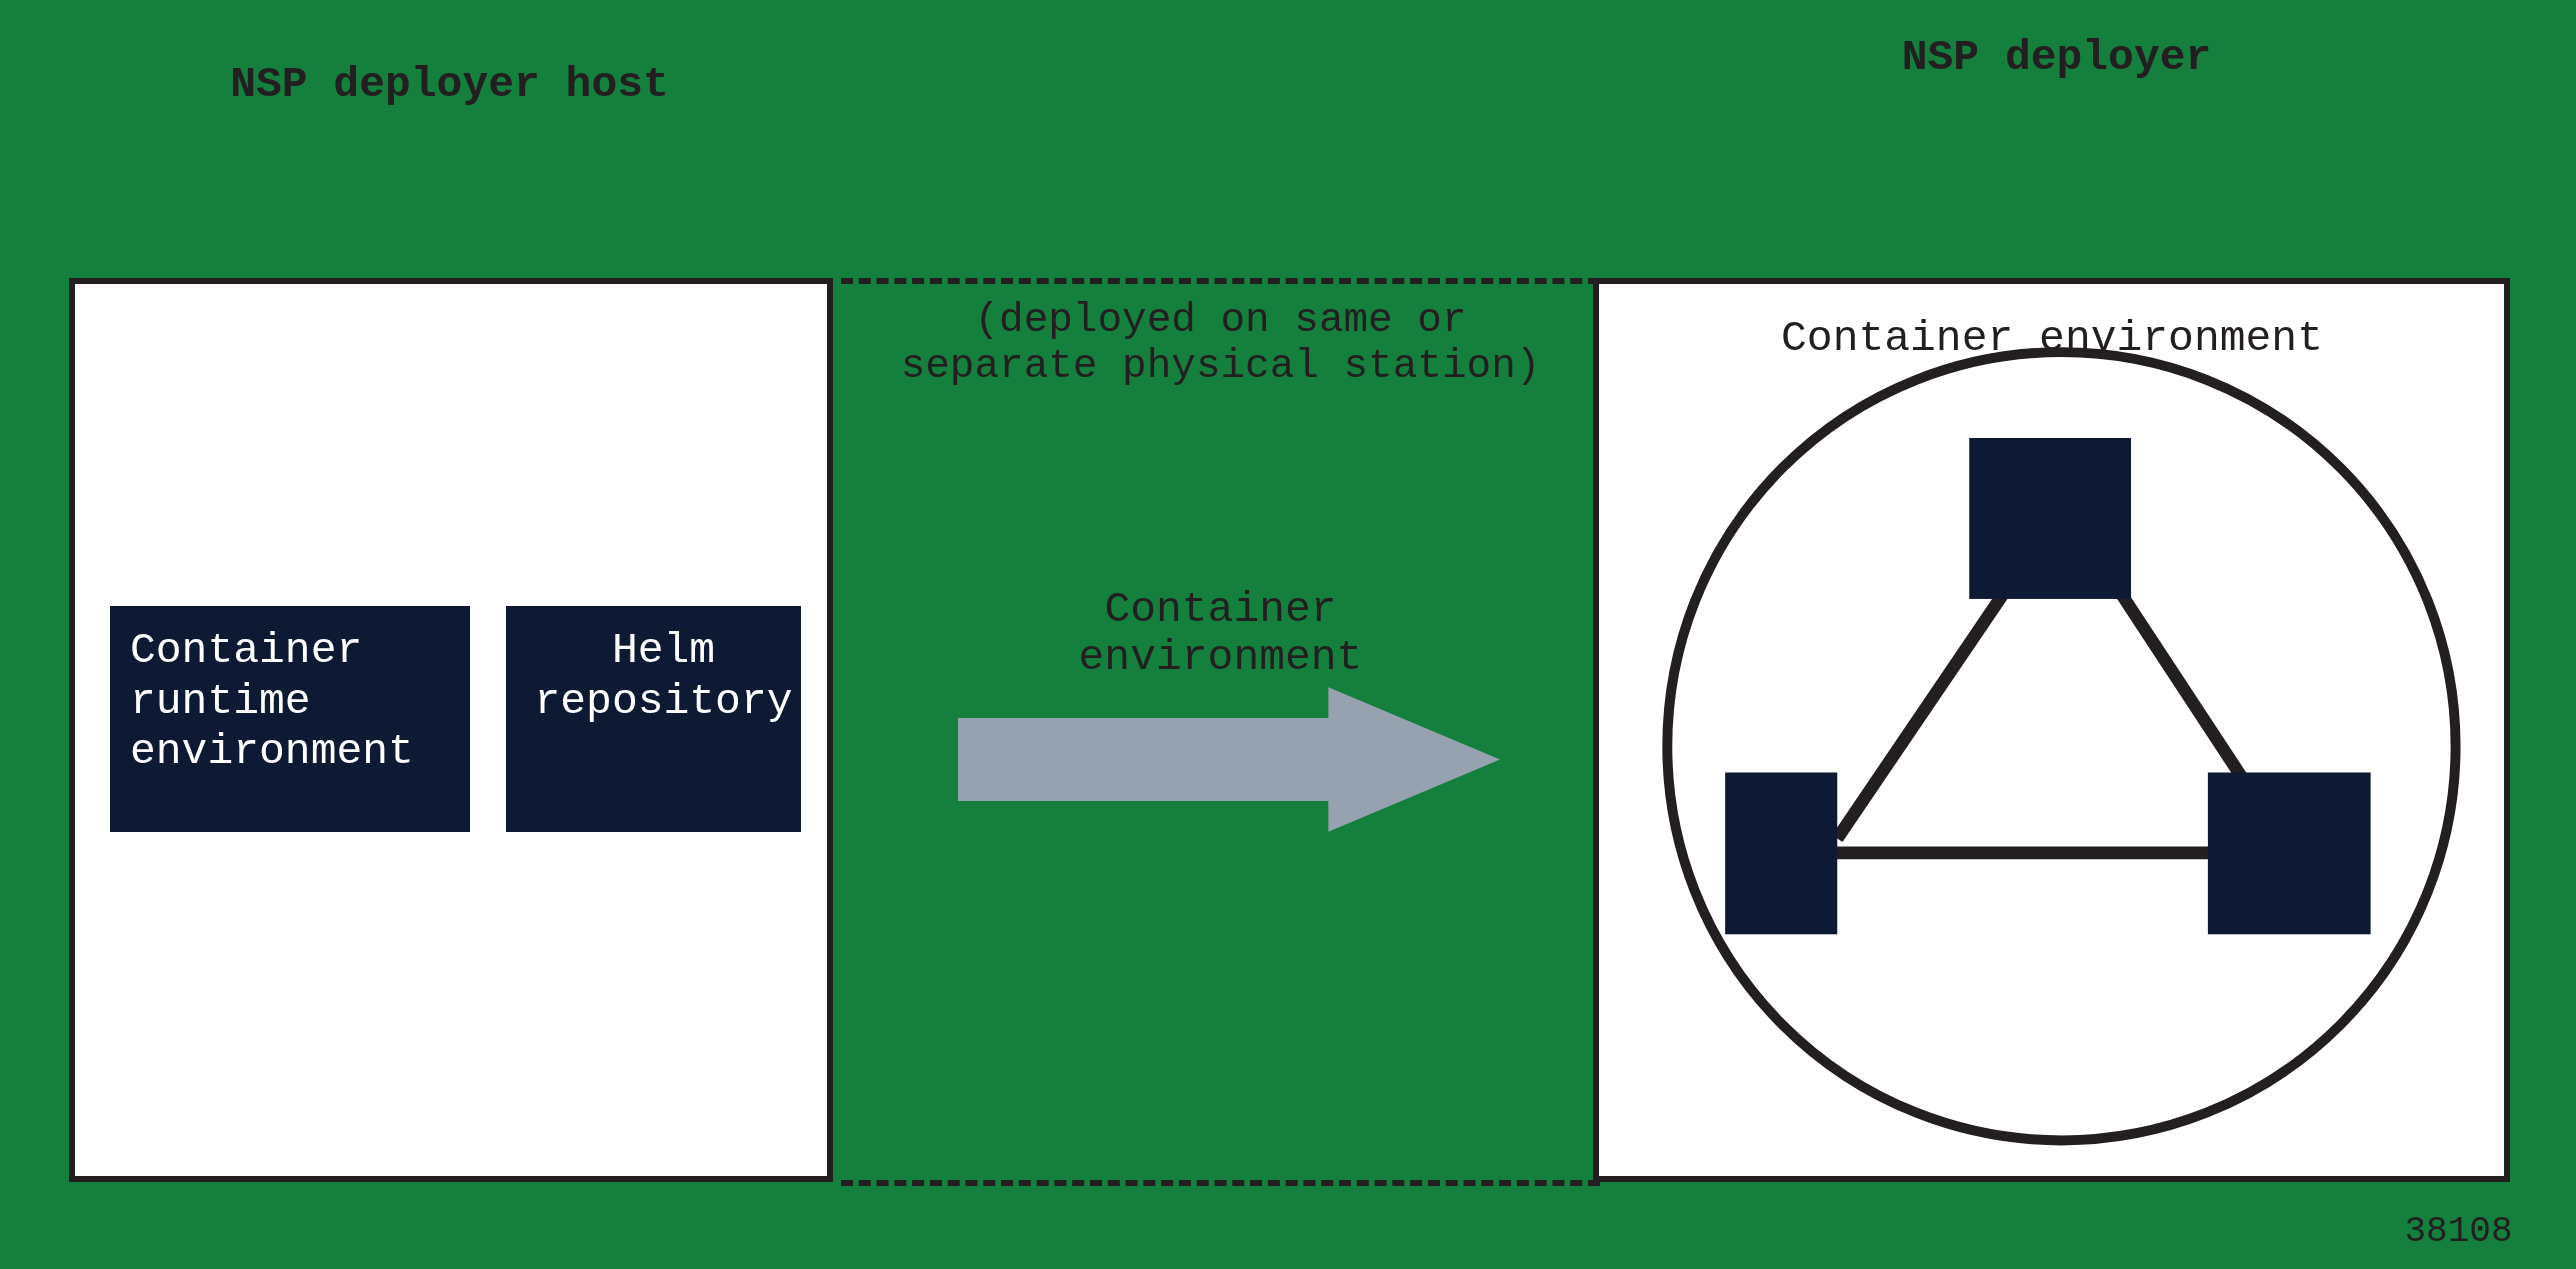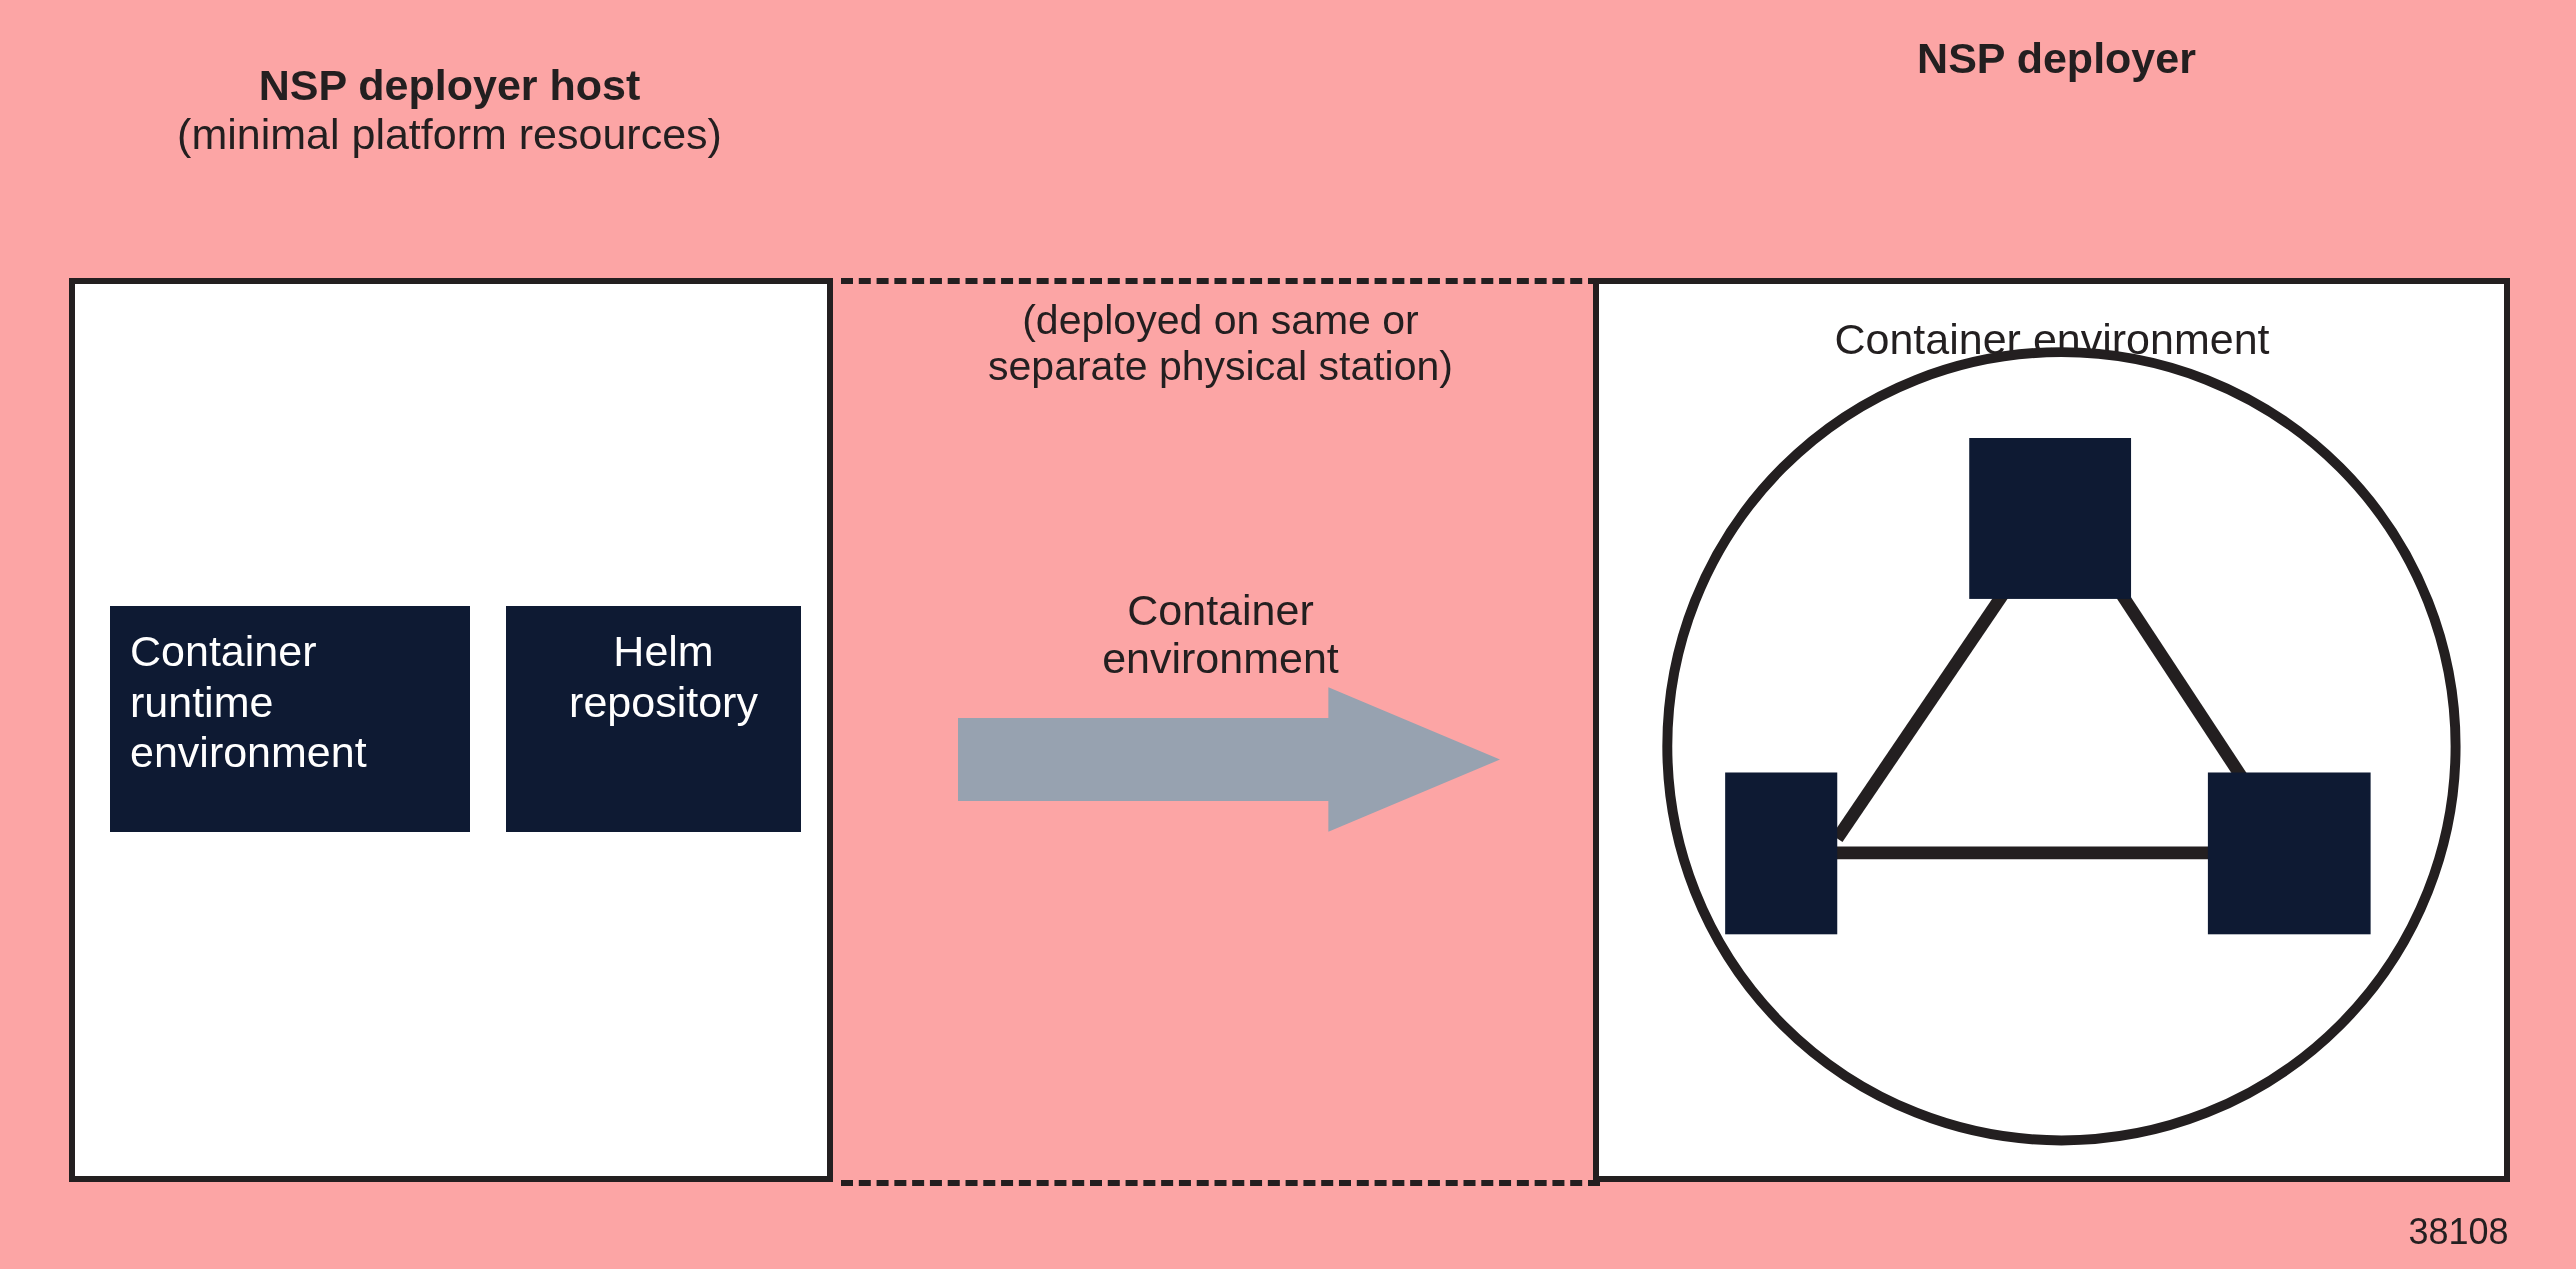--- a/index.html
+++ b/index.html
@@ -4,22 +4,22 @@
 <style>
   html, body {
     margin: 0;
     padding: 0;
     background: #ffffff;
   }
   #root {
     position: relative;
     width: 2576px;
     height: 1269px;
-    background: #fca5a5;
-    font-family: Liberation Sans, sans-serif;
+    background: #15803d;
+    font-family: Liberation Mono, monospace;
     color: #231f20;
     overflow: hidden;
   }
 
   
   .txt {
     position: absolute;
     text-align: center;
     line-height: 1.12;
     white-space: pre-line;
@@ -165,21 +165,20 @@
     font-size: 36px;
     color: #231f20;
   }
 </style>
 </head>
 <body>
 
 <div id="root">
 
   <div class="txt bold" id="deployer-title">NSP deployer host</div>
-  <div class="txt" id="deployer-subtitle">(minimal platform resources)</div>
 
   <div class="txt bold" id="cluster-title">NSP deployer</div>
 
   <div class="panel" id="deployer-panel"></div>
 
   <div class="dark-box" id="box-runtime">Container
 runtime
 environment</div>
 
   <div class="dark-box" id="box-helm">Helm

